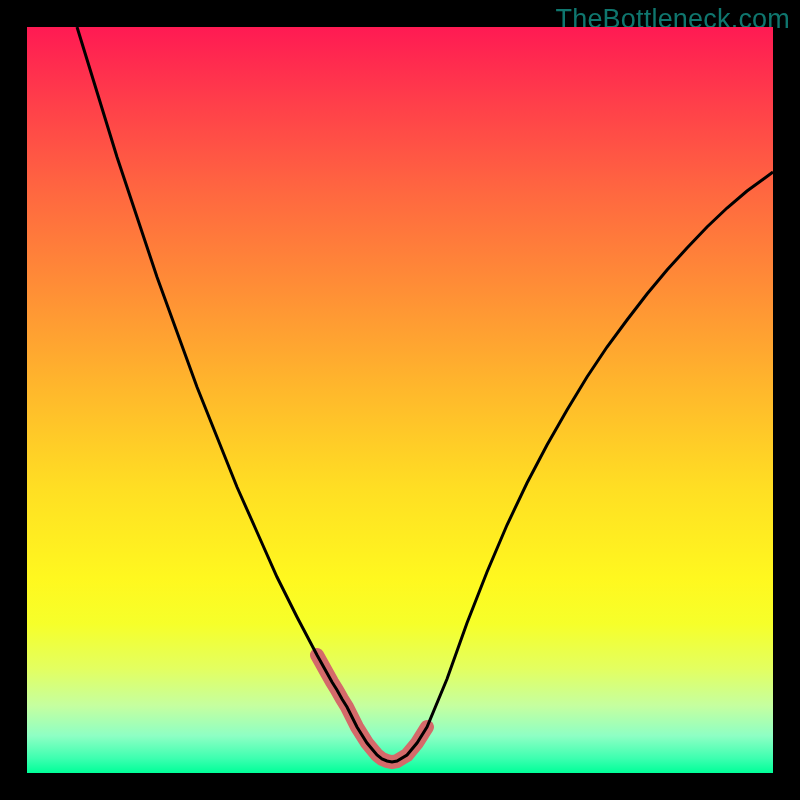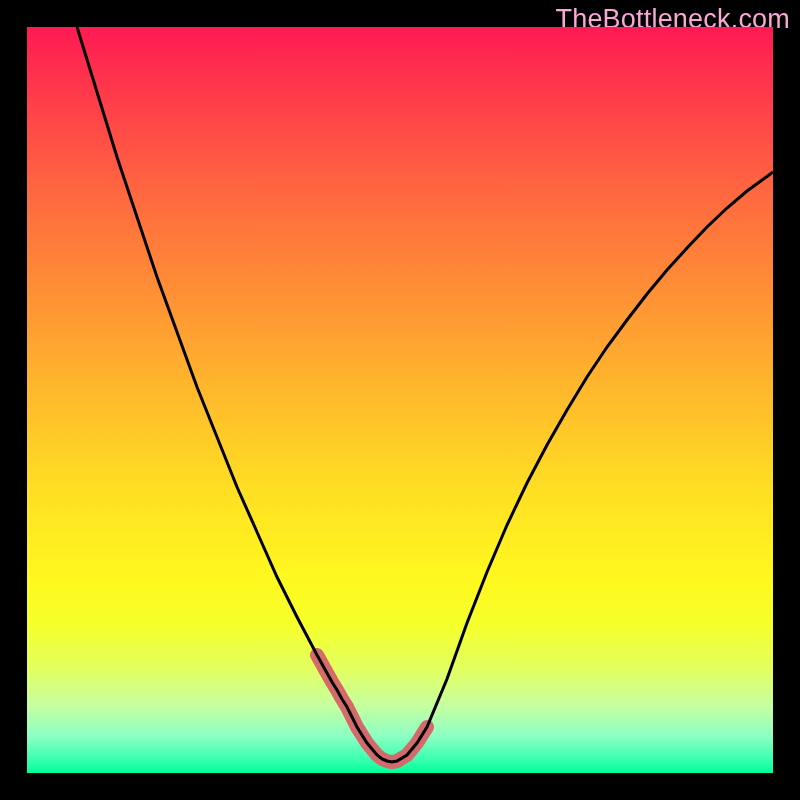--- a/index.html
+++ b/index.html
@@ -39,21 +39,21 @@
       #c5ffa0 91%,
       #8effc4 95%,
       #3effb0 98%,
       #00ff99 100%
     );
   }
   .watermark {
     position: absolute;
     top: 4px;
     right: 10px;
-    color: #f9a8d4;
+    color: #0f766e;
     font-size: 27px;
     font-weight: 400;
     letter-spacing: 0.2px;
     user-select: none;
   }
   svg.chart {
     position: absolute;
     left: 0;
     top: 0;
     width: 746px;

